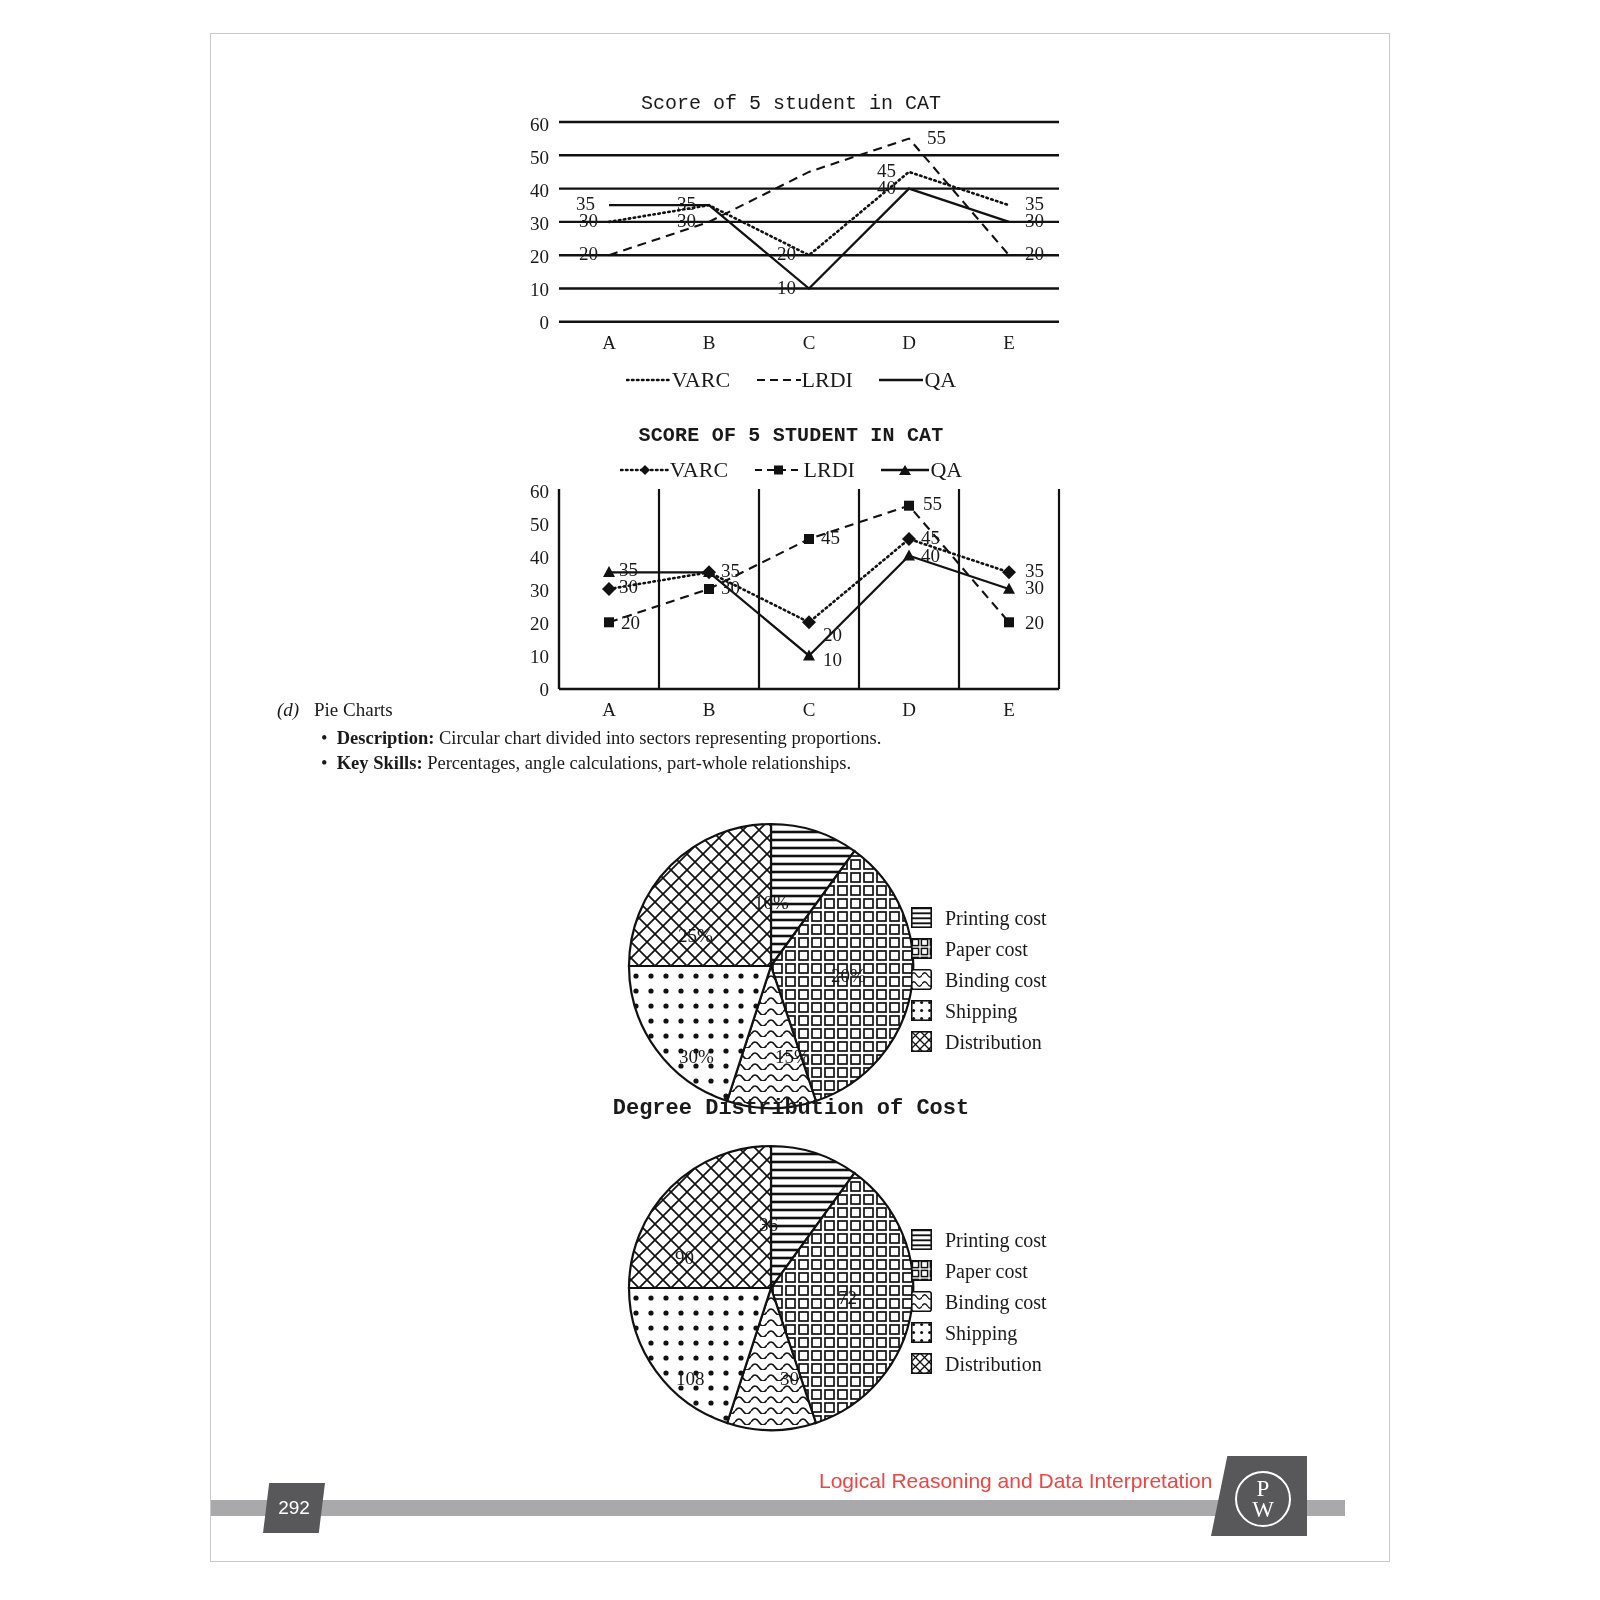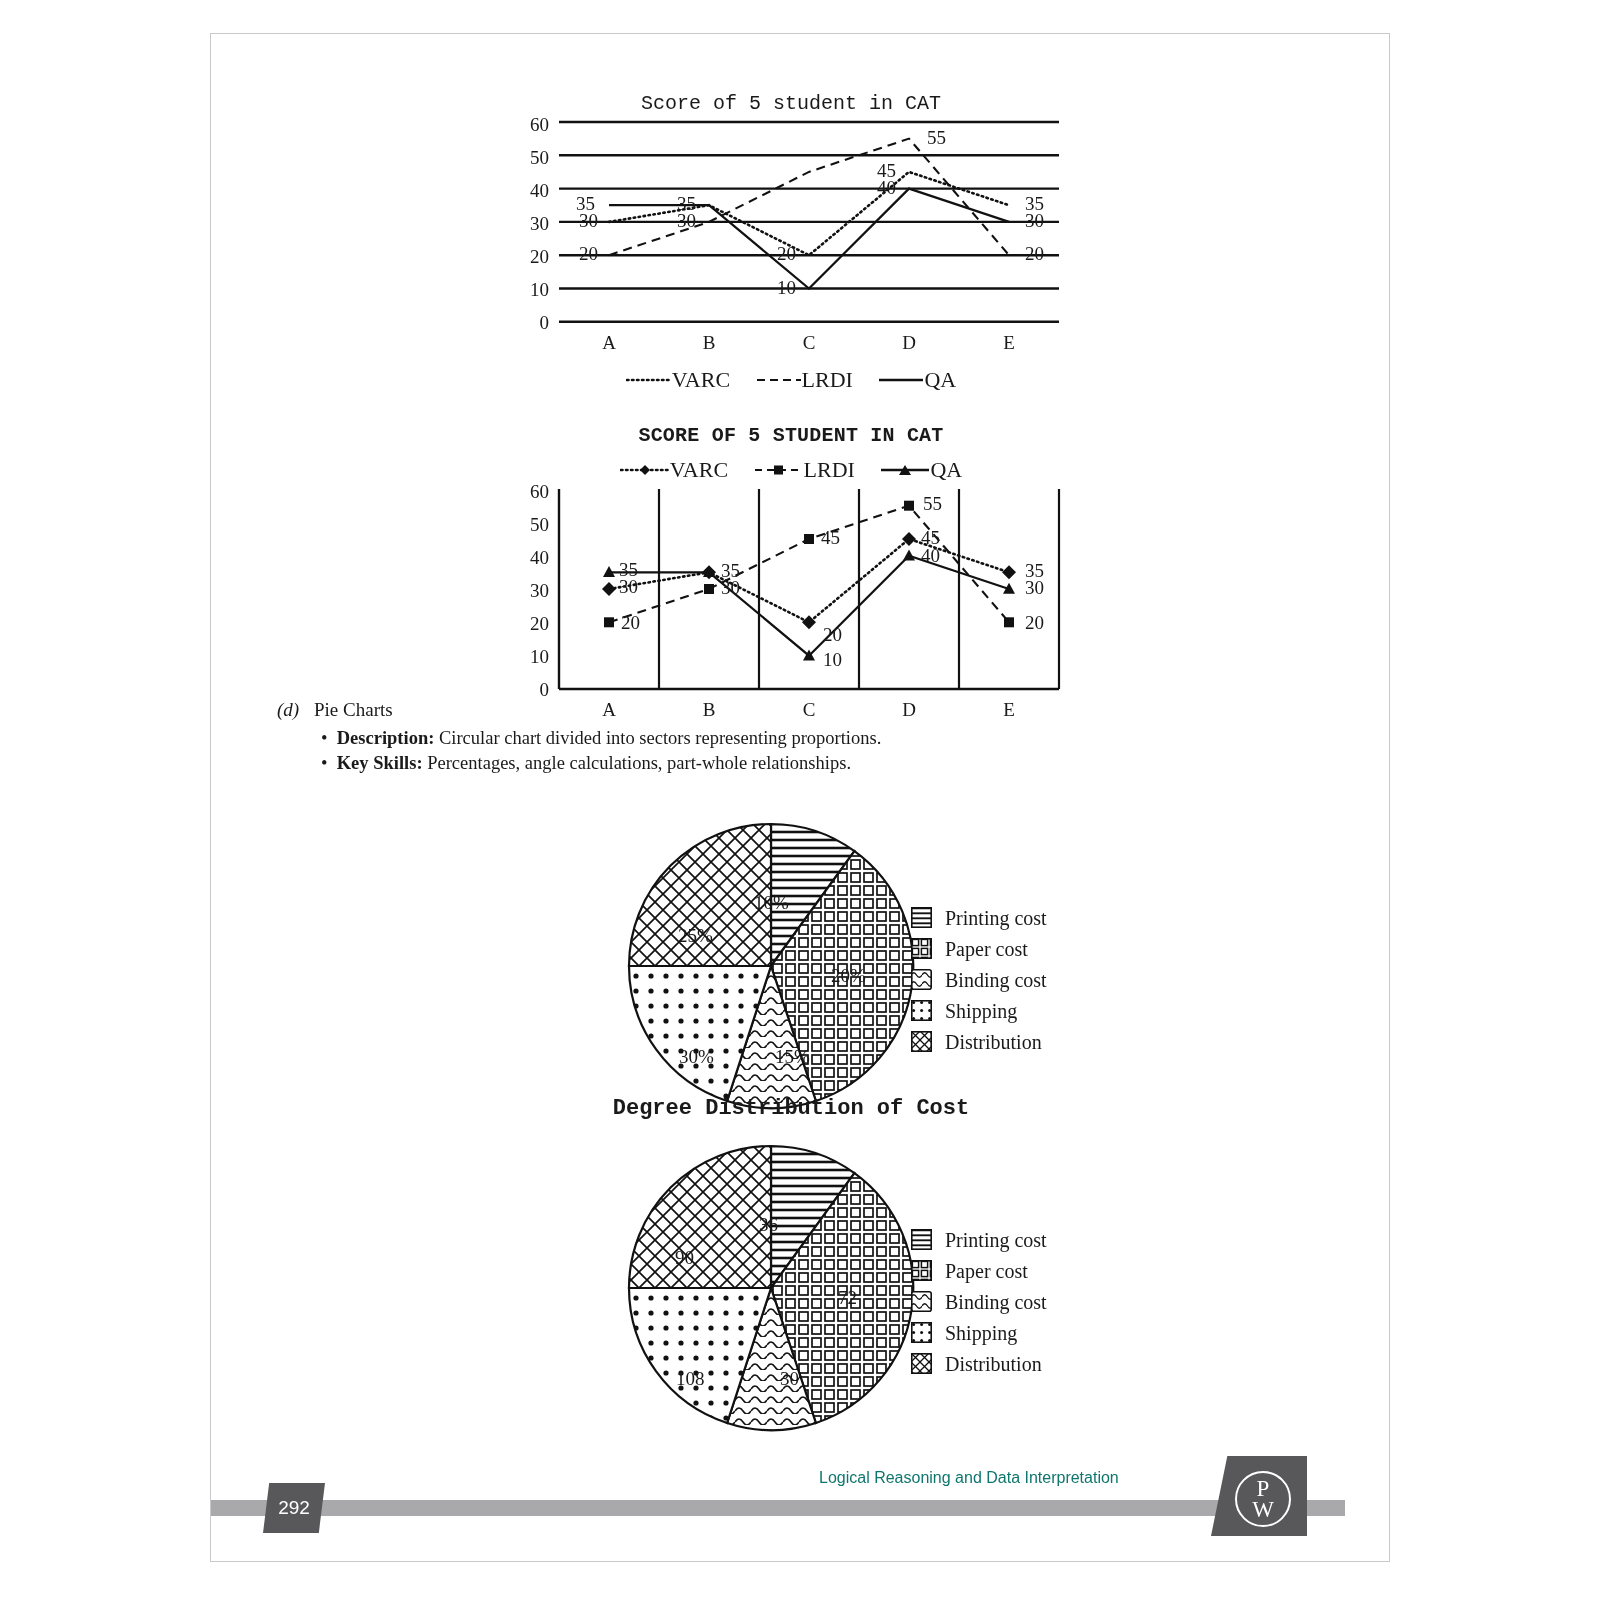--- a/index.html
+++ b/index.html
@@ -56,21 +56,21 @@
   
   .footer-bar{position:absolute;height:16px;background:#a9a9ab;}
   .pagebadge{
     position:absolute;background:#58585b;color:#fff;
     font-family:"Liberation Sans",sans-serif;font-size:19px;
     display:flex;align-items:center;justify-content:center;
     clip-path:polygon(10% 0,100% 0,90% 100%,0 100%);
   }
   .footer-txt{
     position:absolute;font-family:"Liberation Sans",sans-serif;
-    font-size:16px;color:#0f766e;white-space:nowrap;
+    font-size:21px;color:#ef4444;white-space:nowrap;
   }
   .logo-tab{
     position:absolute;background:#58585b;
     clip-path:polygon(17% 0,100% 0,100% 100%,0 100%);
   }
   .logo-circ{
     position:absolute;border:2px solid #fff;border-radius:50%;
     display:flex;flex-direction:column;align-items:center;justify-content:center;
     color:#fff;font-family:"Liberation Serif",serif;
   }

